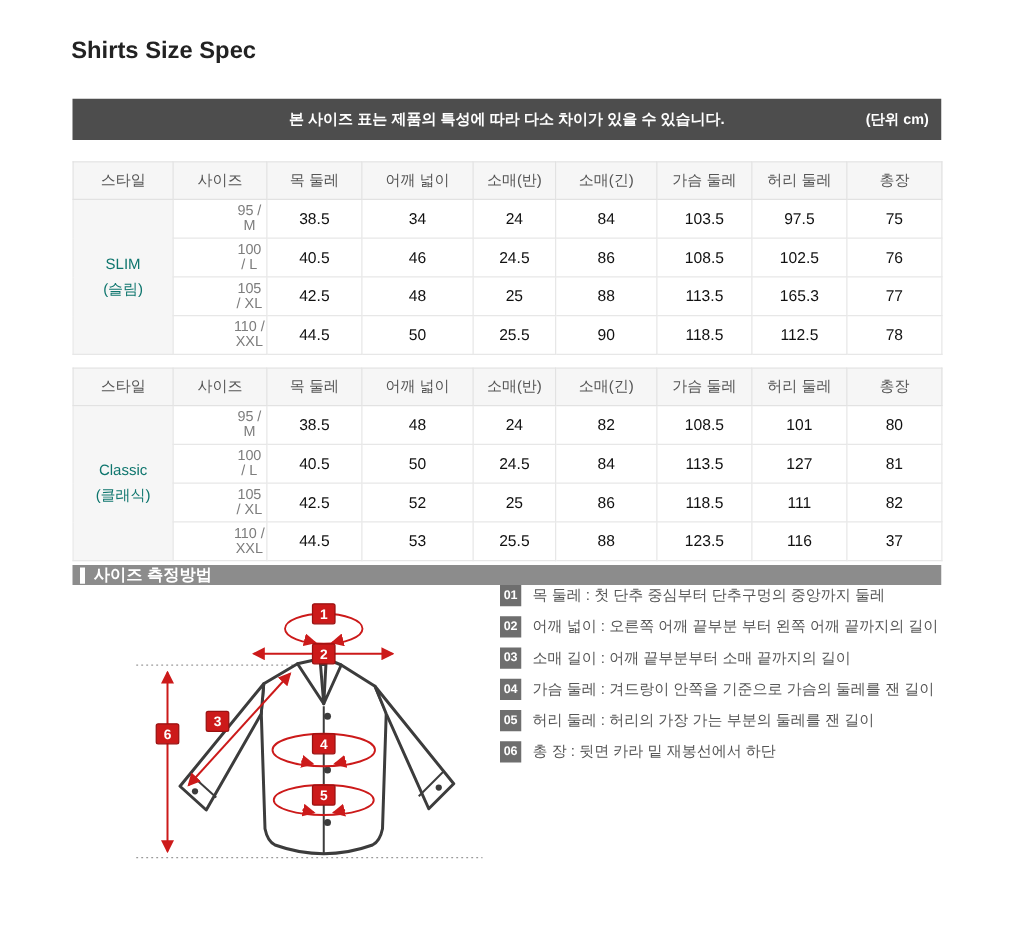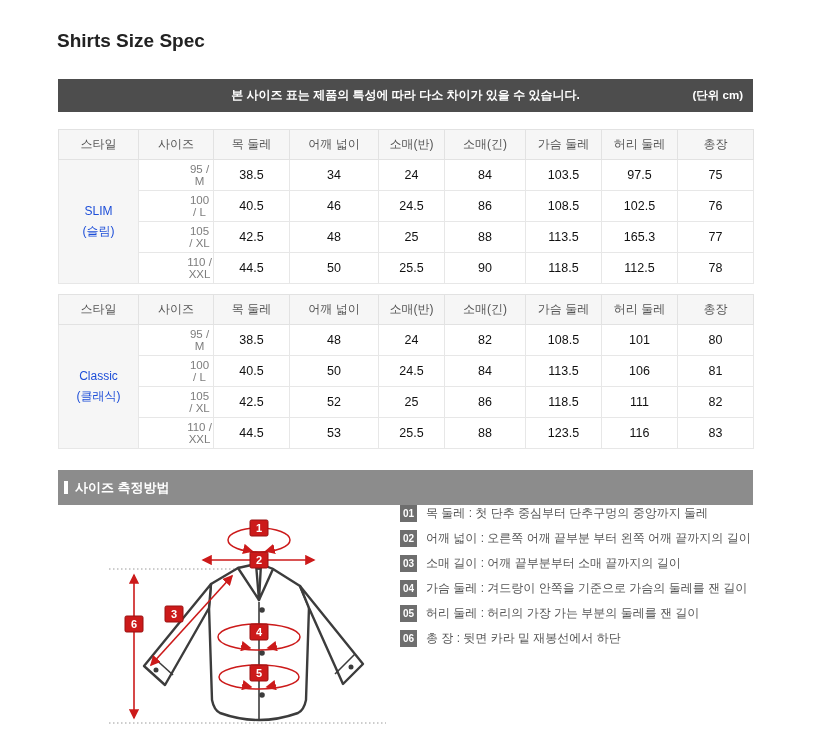--- a/index.html
+++ b/index.html
@@ -34,25 +34,25 @@
   table.size-table + table.size-table{margin-top:10px;}
   .size-table th{
     height:30px;background:#f6f6f6;border:1px solid #e2e2e2;
     font-size:12px;font-weight:400;color:#555;text-align:center;
   }
   .size-table td{
     height:31px;background:#fff;border:1px solid #e7e7e7;
     font-size:12.5px;color:#111;text-align:center;
   }
   .size-table td.style-cell{
-    background:#f6f6f6;color:#1d4ed8;font-size:12px;line-height:1.6;
+    background:#f6f6f6;color:#0f766e;font-size:12px;line-height:1.6;
   }
   .size-table td.size-cell{color:#7d7d7d;font-size:11.5px;padding-left:48px;}
   .section-bar{
-    margin-top:21px;height:35px;background:var(--bar-gray);
+    margin-top:3px;height:16px;background:var(--bar-gray);
     display:flex;align-items:center;
   }
   .section-marker{width:4px;height:13px;background:#fff;margin:0 7px 0 6px;}
   .section-title{color:#fff;font-size:13px;font-weight:700;}
   .measure-row{display:flex;margin-top:0;}
   .diagram-box{width:342px;padding-left:50px;padding-top:9px;}
   .measure-list{}
   .m-item{display:flex;align-items:center;margin-bottom:8px;height:17px;}
   .m-num{
     width:17px;height:17px;background:var(--badge-gray);color:#fff;
@@ -195,42 +195,42 @@
           <td>101</td>
           <td>80</td>
         </tr>
         <tr>
           <td class="size-cell">100 / L</td>
           <td>40.5</td>
           <td>50</td>
           <td>24.5</td>
           <td>84</td>
           <td>113.5</td>
-          <td>106</td>
+          <td>127</td>
           <td>81</td>
         </tr>
         <tr>
           <td class="size-cell">105 / XL</td>
           <td>42.5</td>
           <td>52</td>
           <td>25</td>
           <td>86</td>
           <td>118.5</td>
           <td>111</td>
           <td>82</td>
         </tr>
         <tr>
           <td class="size-cell">110 / XXL</td>
           <td>44.5</td>
           <td>53</td>
           <td>25.5</td>
           <td>88</td>
           <td>123.5</td>
           <td>116</td>
-          <td>83</td>
+          <td>37</td>
         </tr>
       </tbody>
     </table>
 
   <div class="section-bar">
     <span class="section-marker"></span>
     <span class="section-title">사이즈 측정방법</span>
   </div>
 
   <div class="measure-row">

